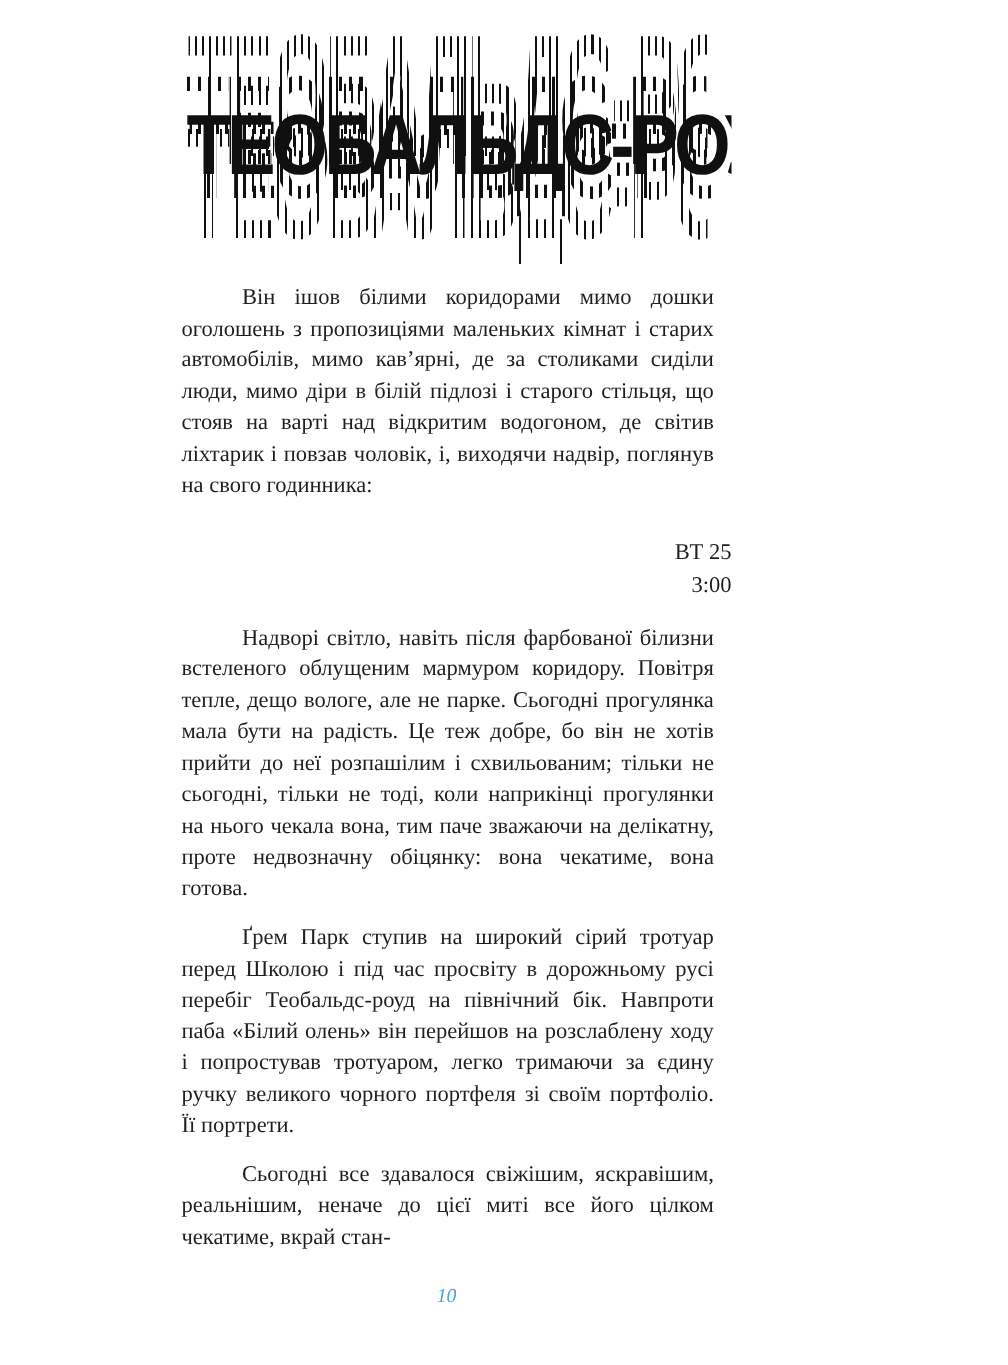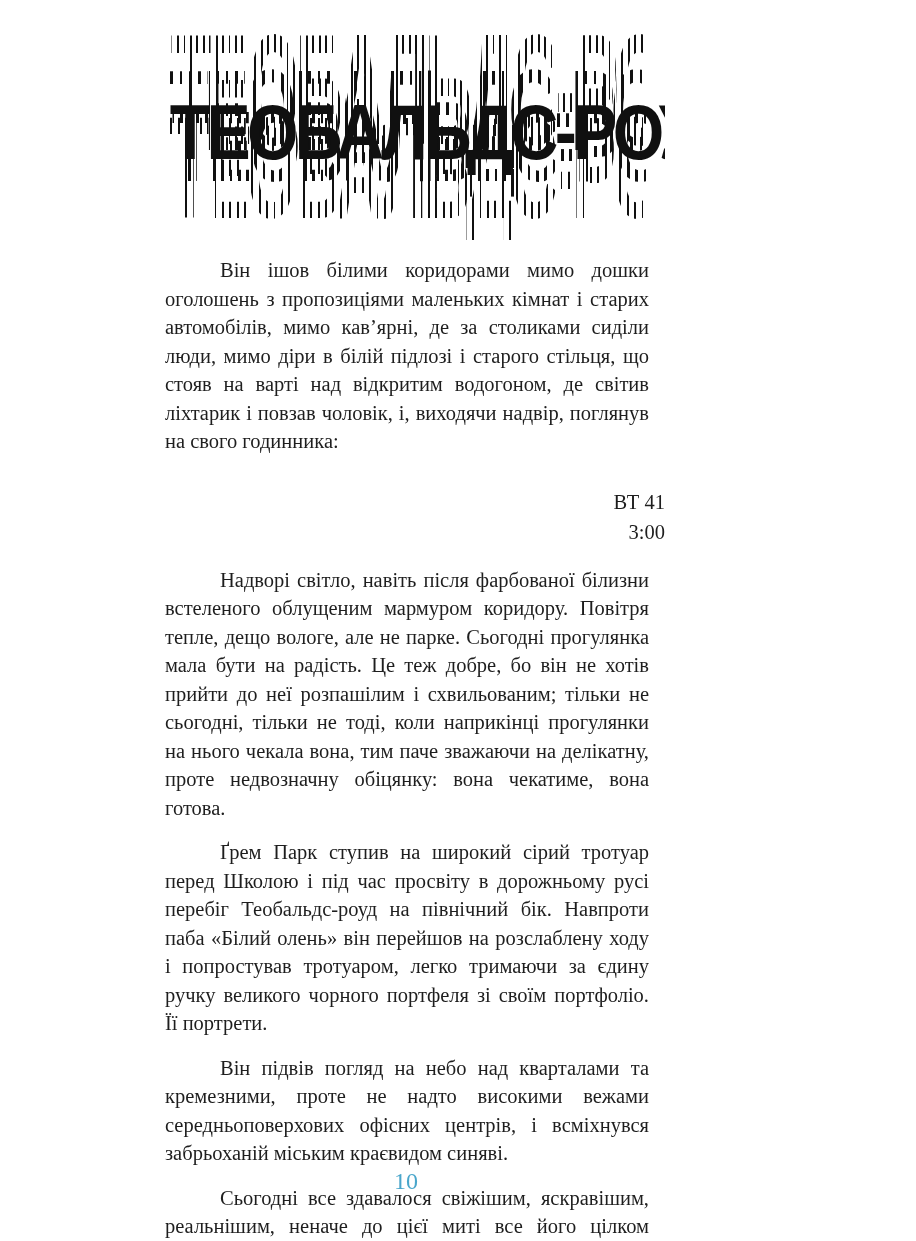--- a/index.html
+++ b/index.html
@@ -89,46 +89,46 @@
     display: block;
   }
 
   
   .page-number {
     position: absolute;
     left: 0;
     right: 0;
     top: 1168px;
     text-align: center;
-    font-size: 24px;
+    font-style: italic;
+    font-size: 18px;
     color: #4aa6cb;
   }
 </style>
 </head>
 <body>
 
 <div class="page">
 
   <div class="glitch-wrap">
     <div class="glitch-layer g-up1" aria-hidden="true">ТЕОБАЛЬДС-РОУД</div>
     <div class="glitch-layer g-up2" aria-hidden="true">ТЕОБАЛЬДС-РОУД</div>
     <div class="glitch-layer g-down1" aria-hidden="true">ТЕОБАЛЬДС-РОУД</div>
     <div class="glitch-layer g-down2" aria-hidden="true">ТЕОБАЛЬДС-РОУД</div>
     <div class="glitch-layer g-core">ТЕОБАЛЬДС-РОУД</div>
   </div>
 
   <div class="body-text">
     <p>Він ішов білими коридорами мимо дошки оголошень з пропозиціями маленьких кімнат і старих автомобілів, мимо кав’ярні, де за столиками сиділи люди, мимо діри в білій підлозі і старого стільця, що стояв на варті над відкритим водогоном, де світив ліхтарик і повзав чоловік, і, виходячи надвір, поглянув на свого годинника:</p>
 
     <div class="watch-block">
-      <span class="watch-line">ВТ 41</span>
+      <span class="watch-line">ВТ 25</span>
       <span class="watch-line">3:00</span>
     </div>
 
     <p>Надворі світло, навіть після фарбованої білизни встеленого облущеним мармуром коридору. Повітря тепле, дещо вологе, але не парке. Сьогодні прогулянка мала бути на радість. Це теж добре, бо він не хотів прийти до неї розпашілим і схвильованим; тільки не сьогодні, тільки не тоді, коли наприкінці прогулянки на нього чекала вона, тим паче зважаючи на делікатну, проте недвозначну обіцянку: вона чекатиме, вона готова.</p>
     <p>Ґрем Парк ступив на широкий сірий тротуар перед Школою і під час просвіту в дорожньому русі перебіг Теобальдс-роуд на північний бік. Навпроти паба «Білий олень» він перейшов на розслаблену ходу і попростував тротуаром, легко тримаючи за єдину ручку великого чорного портфеля зі своїм портфоліо. Її портрети.</p>
-    <p>Він підвів погляд на небо над кварталами та кремезними, проте не надто високими вежами середньоповерхових офісних центрів, і всміхнувся забрьоханій міським краєвидом синяві.</p>
     <p>Сьогодні все здавалося свіжішим, яскравішим, реальнішим, неначе до цієї миті все його цілком чекатиме, вкрай стан-</p>
   </div>
 
   <div class="page-number" style="color: rgb(74, 166, 203);">10</div>
 
 </div>
 
 </body></html>

